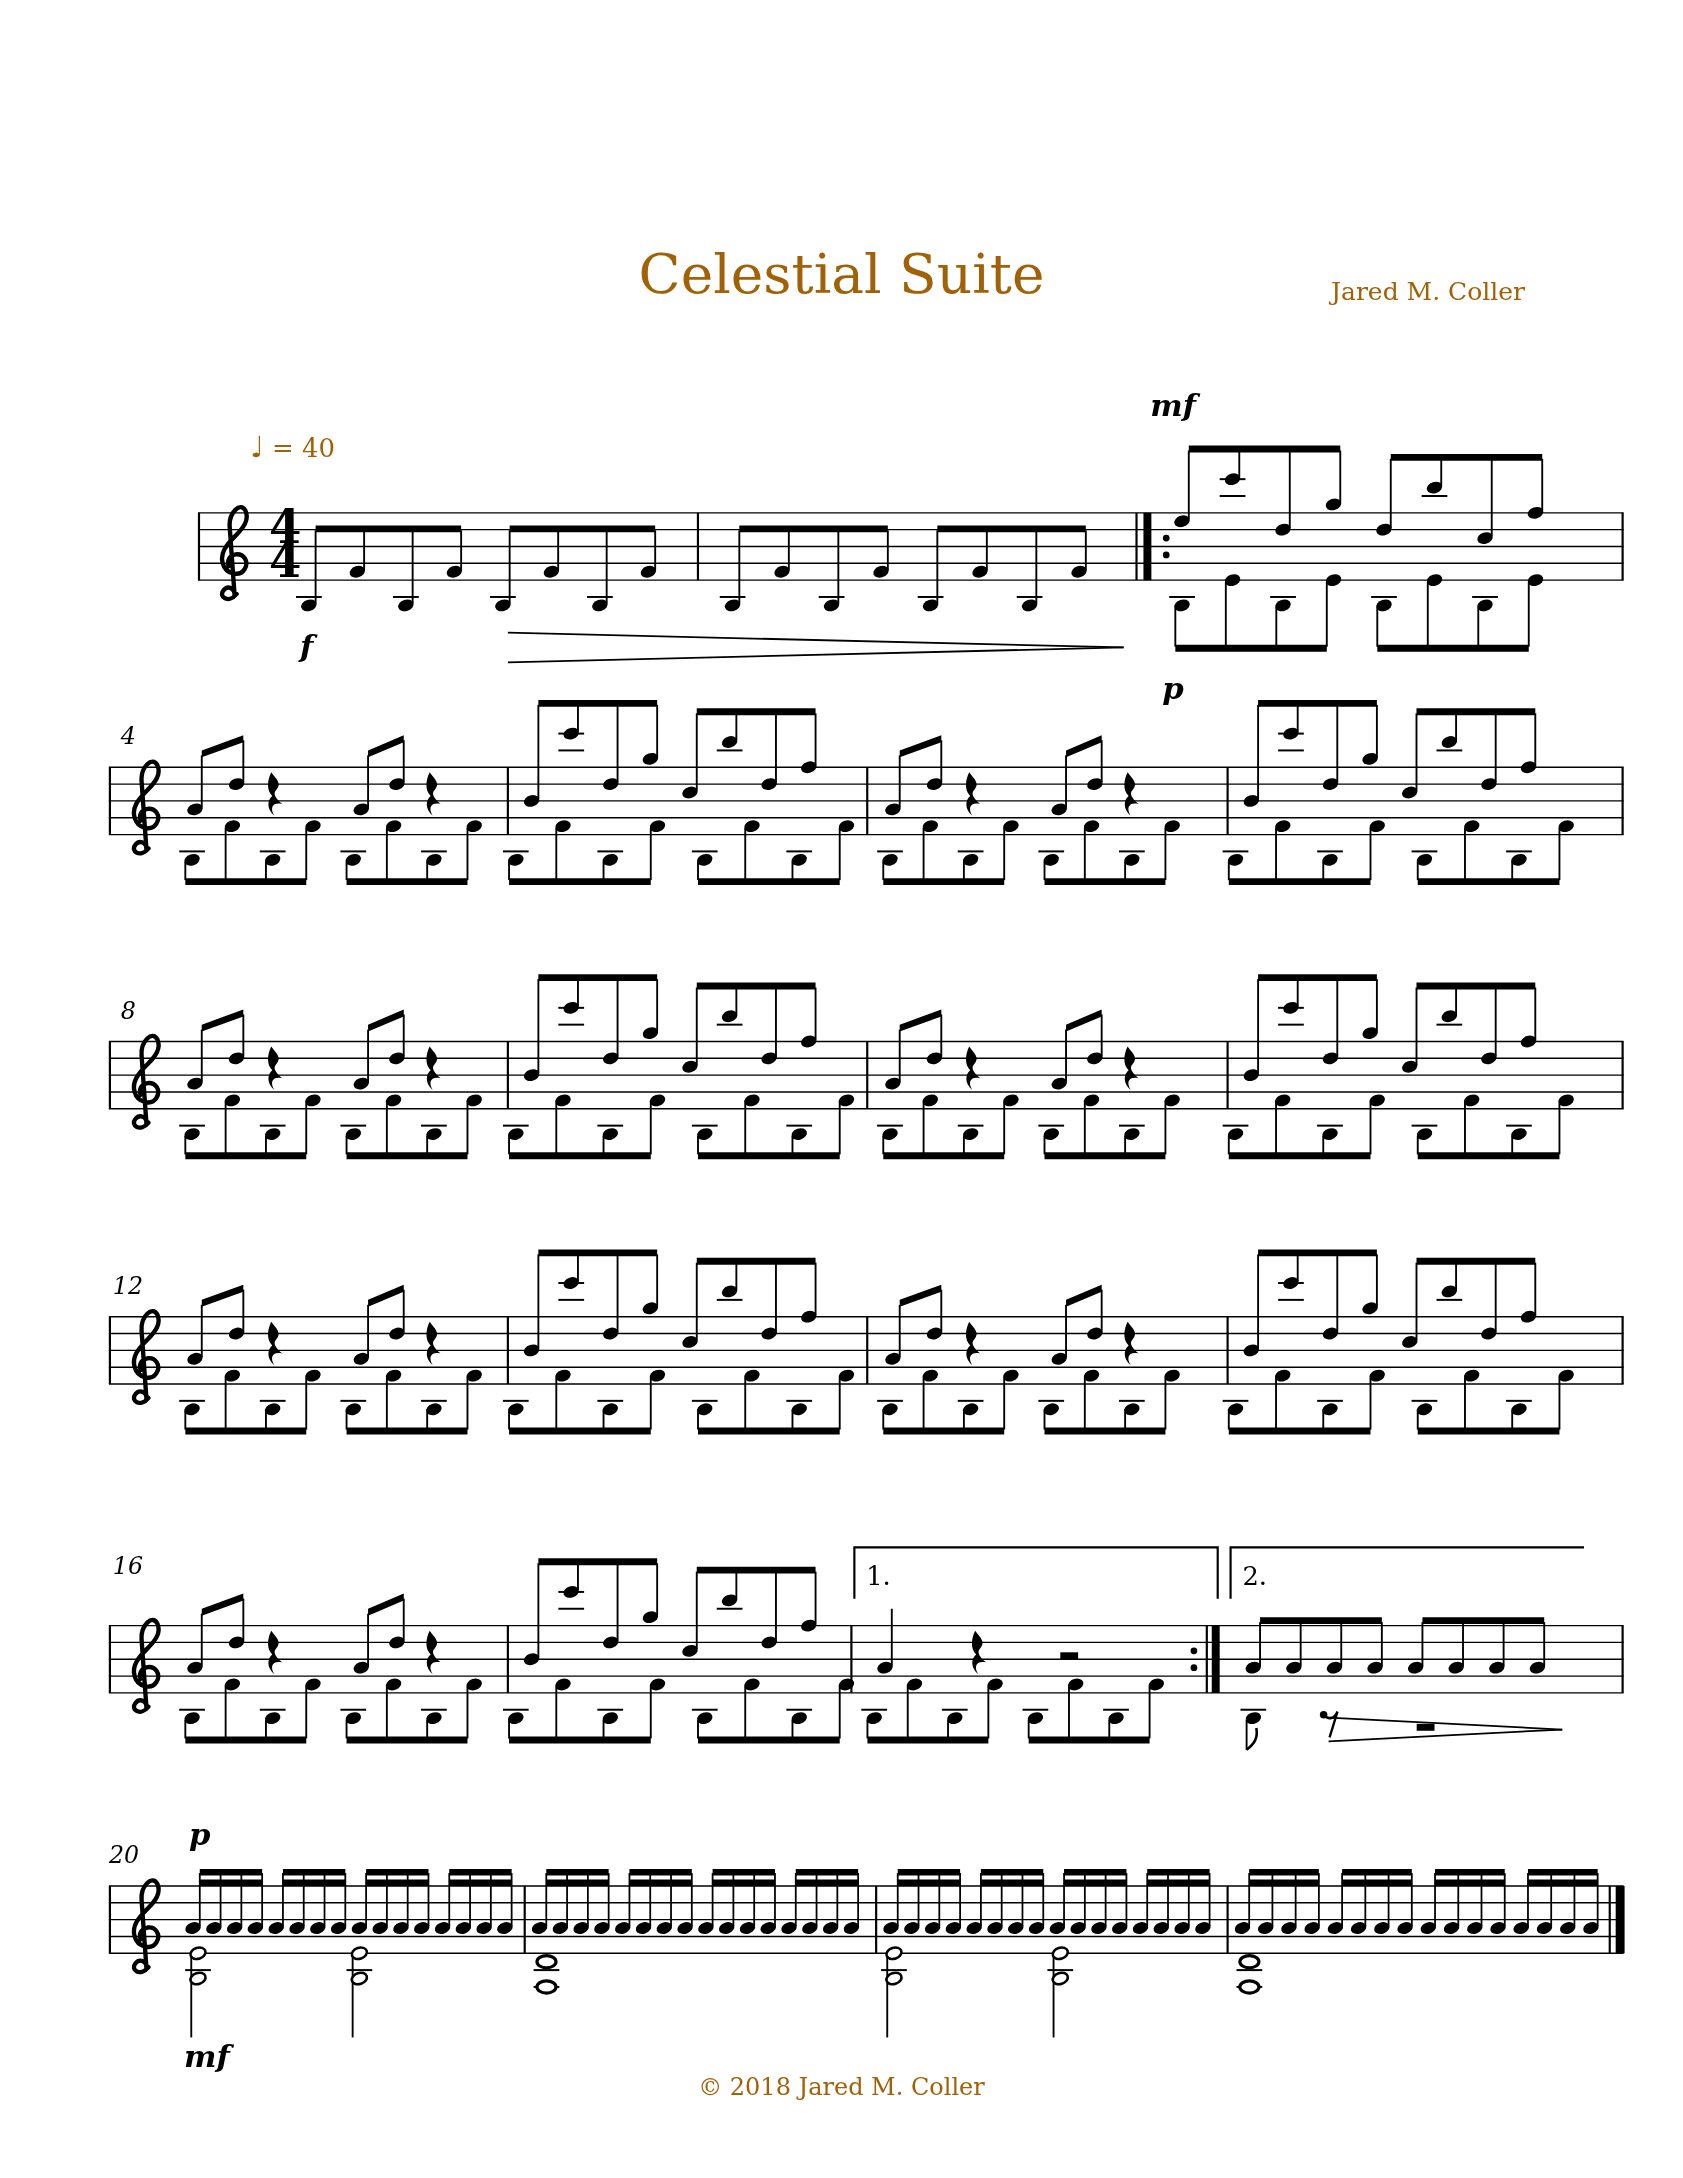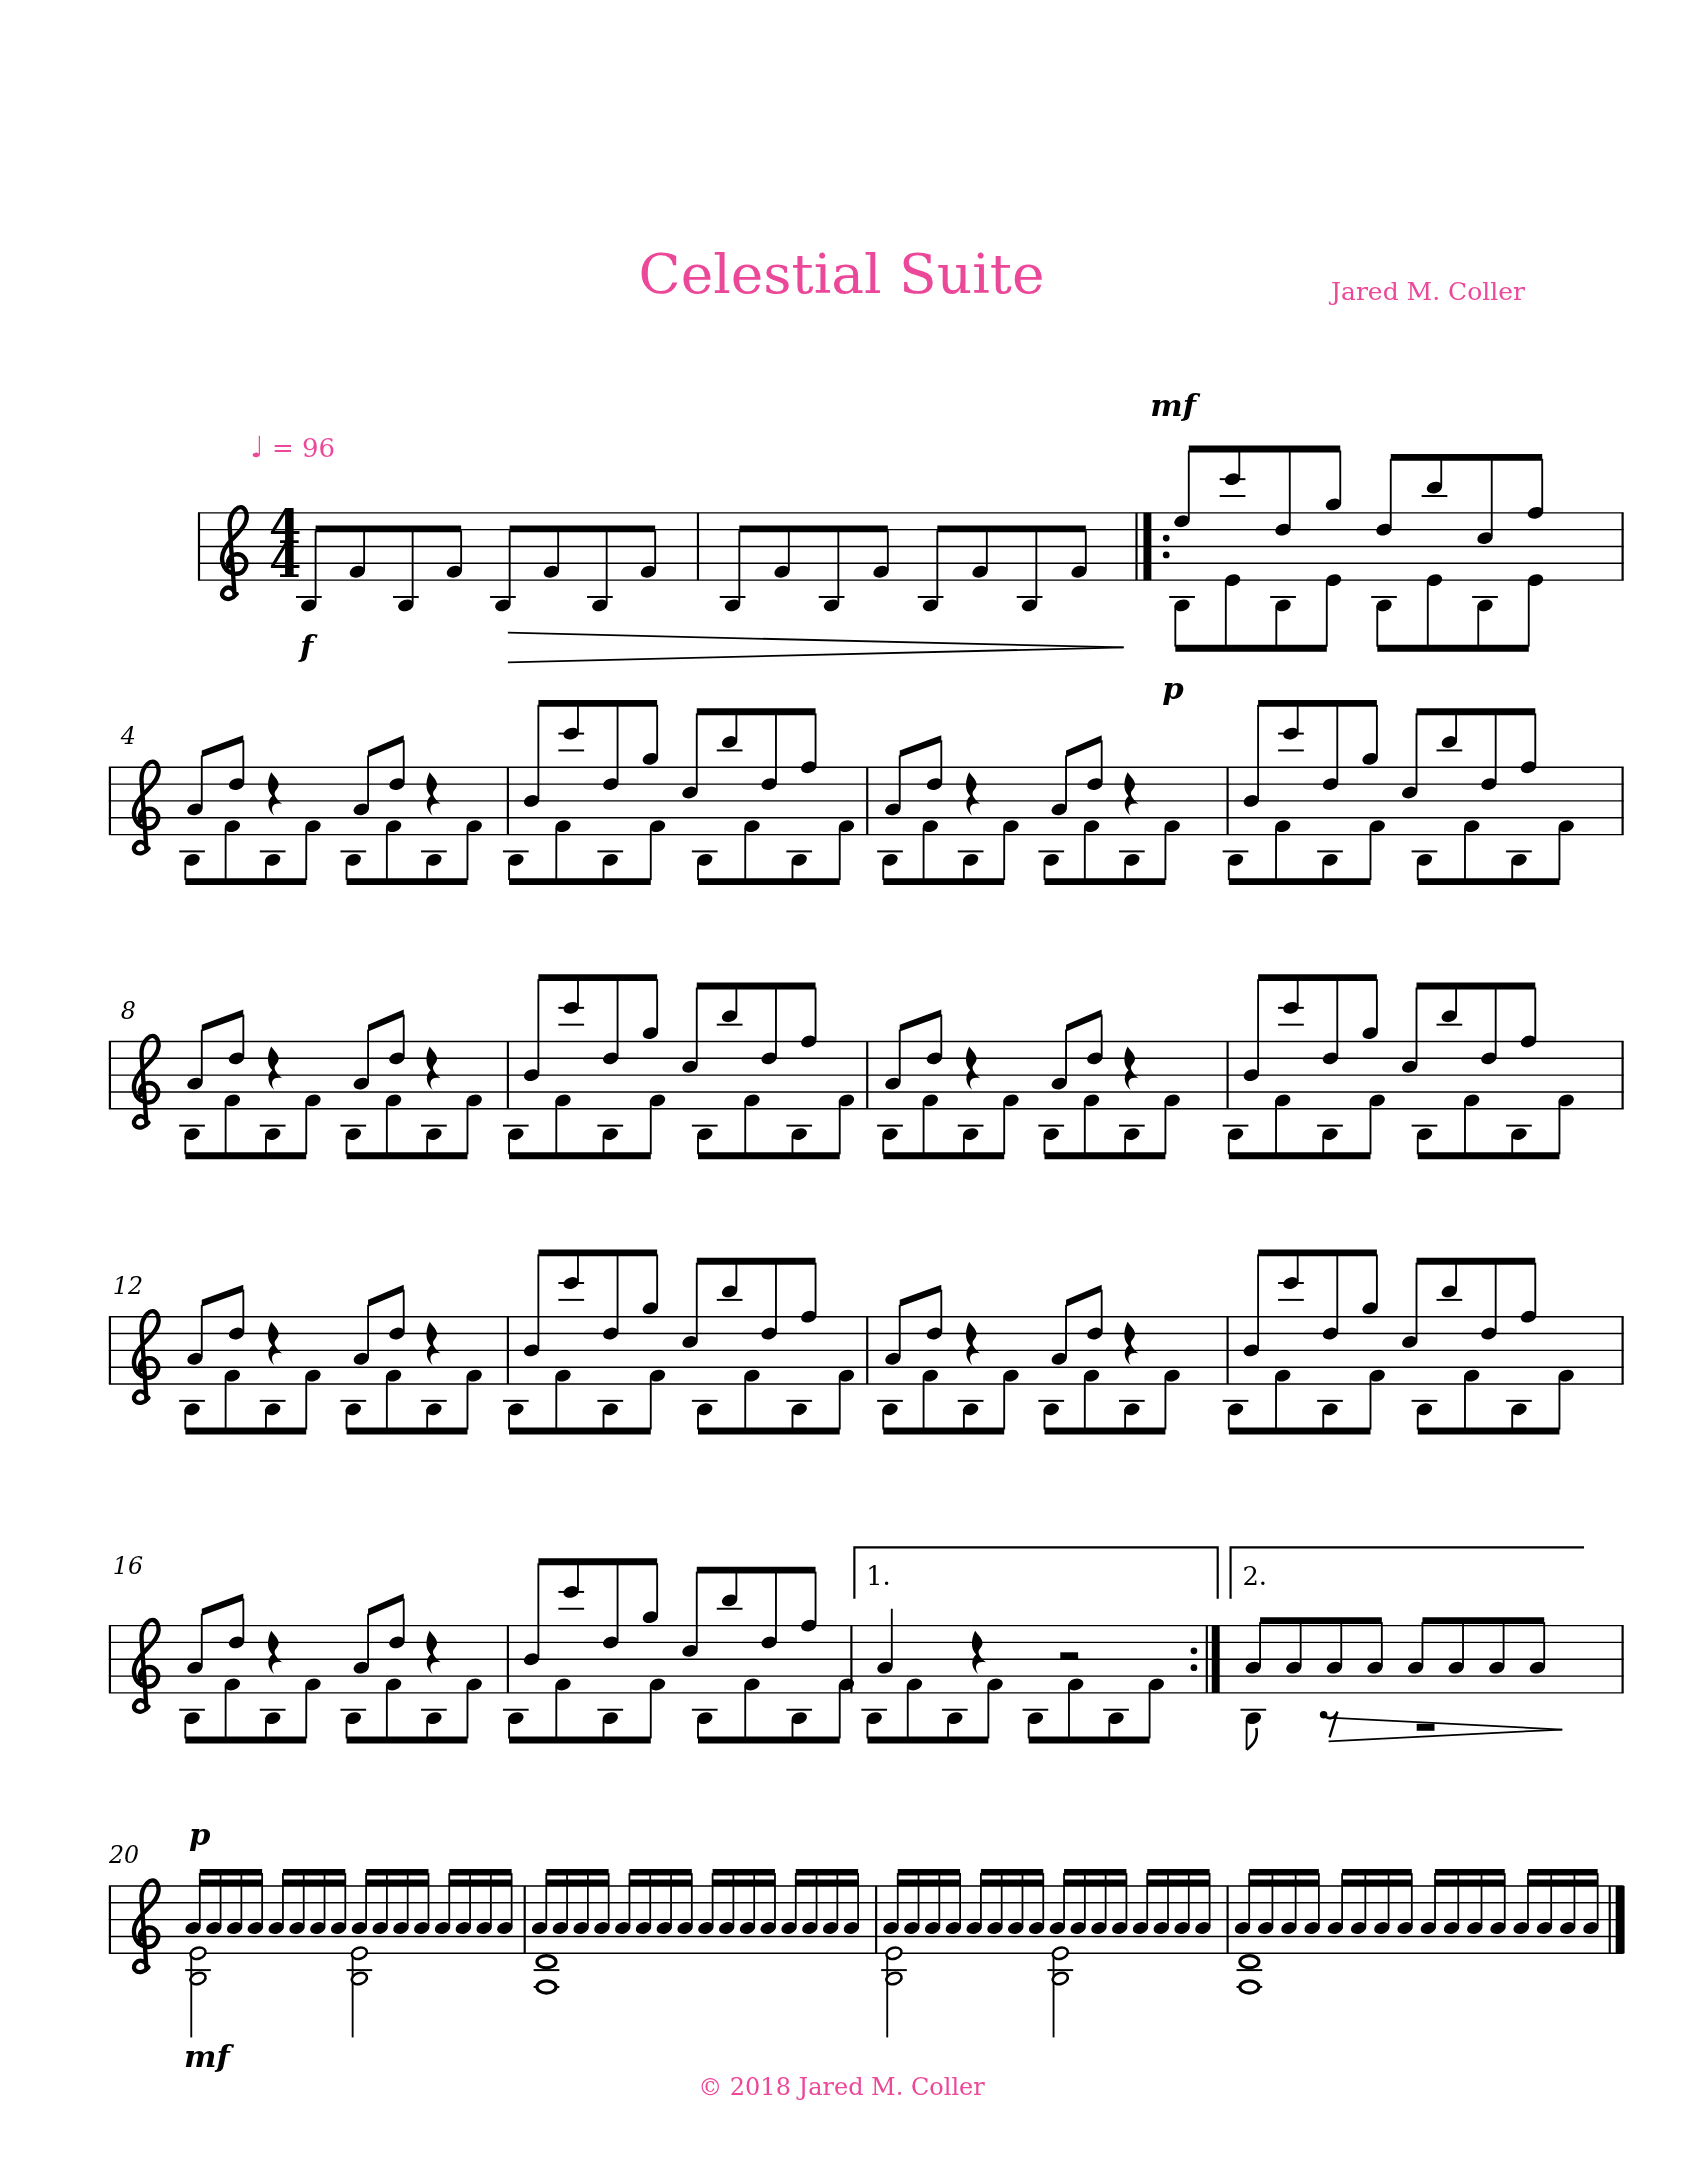--- a/index.html
+++ b/index.html
@@ -1,37 +1,37 @@
 <!DOCTYPE html>
 <html><head>
 <meta charset="utf-8">
 <style>
   html,body{margin:0;padding:0;background:#e8e8e8;}
   .page{position:relative;width:1683px;height:2178px;background:#ffffff;margin:0 auto;
-        font-family:"DejaVu Serif", serif;color:#ec4899;overflow:hidden;}
+        font-family:"DejaVu Serif", serif;color:#a16207;overflow:hidden;}
   .title{position:absolute;top:244px;left:0;width:1683px;text-align:center;
          font-size:55px;line-height:1.1;}
   .composer{position:absolute;top:277px;right:158px;font-size:25px;}
   .movement{position:absolute;top:343px;left:0;width:1683px;text-align:center;font-size:40px;}
   .tempo{position:absolute;top:430px;left:250px;font-size:26px;}
   .tempo .glyph{font-family:"DejaVu Sans", sans-serif;font-size:29px;}
   .copyright{position:absolute;top:2073px;left:0;width:1683px;text-align:center;font-size:24px;}
   svg#score{position:absolute;top:0;left:0;}
   svg .dyn{font-family:"DejaVu Serif",serif;font-style:italic;font-weight:700;font-size:31px;}
   svg .mnum{font-family:"DejaVu Serif",serif;font-style:italic;font-size:24px;}
   svg .vlt{font-family:"DejaVu Serif",serif;font-size:26px;}
   svg .tsig{font-family:"DejaVu Serif",serif;font-weight:700;font-size:47px;text-anchor:middle;}
 </style>
 </head>
 <body>
 
 <div class="page">
   <div class="title">Celestial Suite</div>
   <div class="composer">Jared M. Coller</div>
-  <div class="tempo"><span class="glyph">♩</span><span> = 96</span></div>
+  <div class="tempo"><span class="glyph">♩</span><span> = 40</span></div>
   <svg id="score" width="1683" height="2178" viewBox="0 0 1700 2200">
       <g>
         <line x1="200" y1="518" x2="1640" y2="518" stroke="#000" stroke-width="1.4"></line>
         <line x1="200" y1="535" x2="1640" y2="535" stroke="#000" stroke-width="1.4"></line>
         <line x1="200" y1="552" x2="1640" y2="552" stroke="#000" stroke-width="1.4"></line>
         <line x1="200" y1="569" x2="1640" y2="569" stroke="#000" stroke-width="1.4"></line>
         <line x1="200" y1="586" x2="1640" y2="586" stroke="#000" stroke-width="1.4"></line>
         <line x1="201" y1="518" x2="201" y2="586" stroke="#000" stroke-width="2.2"></line>
         <line x1="705" y1="518" x2="705" y2="586" stroke="#000" stroke-width="2.2"></line>
         <line x1="1639" y1="518" x2="1639" y2="586" stroke="#000" stroke-width="2.2"></line>

